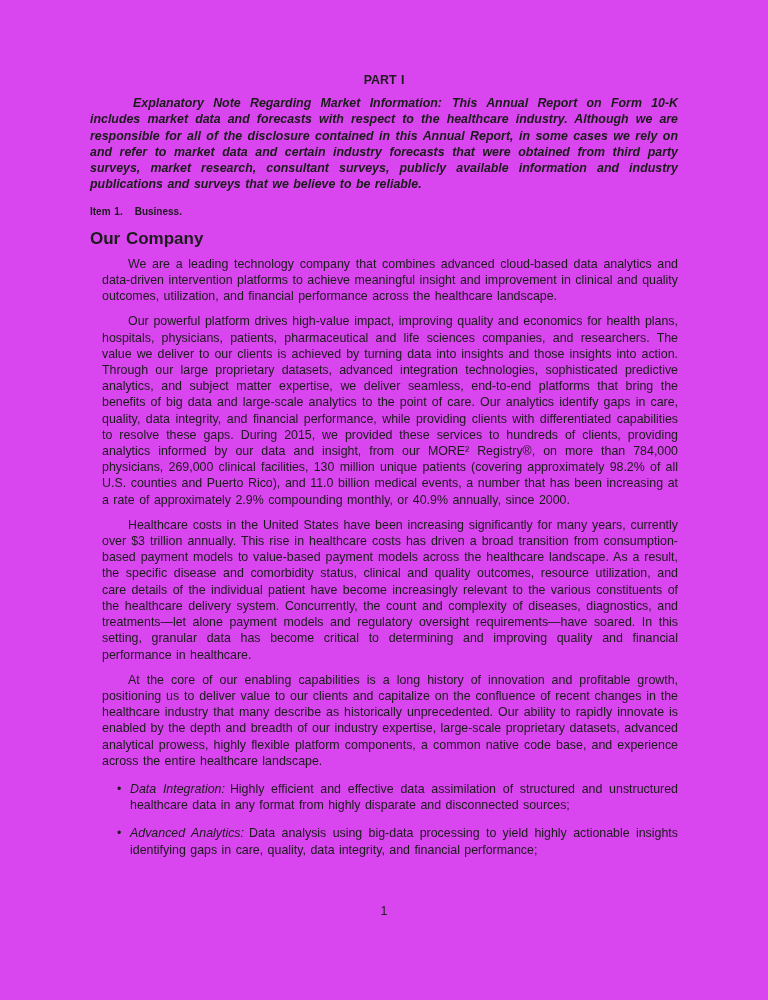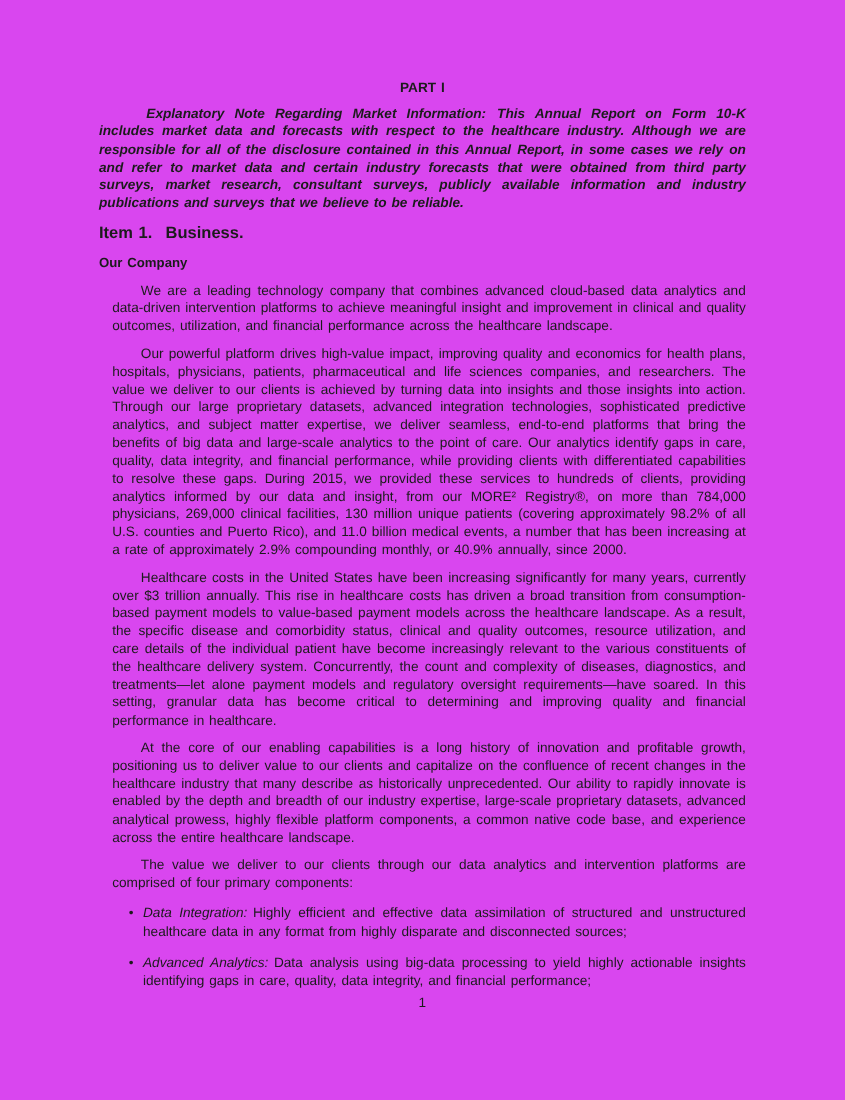--- a/index.html
+++ b/index.html
@@ -24,27 +24,27 @@
   }
   .note {
     margin: 7px 0 0 0;
     font-weight: 700;
     font-style: italic;
     text-align: justify;
   }
   .note-label { margin-right: 10px; margin-left: 43px; }
   .item-heading {
     margin: 12px 0 0 0;
-    font-size: 15px;
+    font-size: 10px;
     font-weight: 700;
   }
   .item-no { margin-right: 12px; }
   .sub-heading {
     margin: 10px 0 0 0;
-    font-size: 12px;
+    font-size: 17px;
     font-weight: 700;
   }
   .body-para {
     margin: 9px 0 0 12px;
     text-indent: 26px;
     text-align: justify;
   }
   .bullets {
     list-style: none;
     margin: 12px 0 0 27px;
@@ -84,21 +84,20 @@
   <h3 class="sub-heading">Our Company</h3>
 
   <p class="body-para">We are a leading technology company that combines advanced cloud-based data analytics and data-driven intervention platforms to achieve meaningful insight and improvement in clinical and quality outcomes, utilization, and financial performance across the healthcare landscape.</p>
 
   <p class="body-para">Our powerful platform drives high-value impact, improving quality and economics for health plans, hospitals, physicians, patients, pharmaceutical and life sciences companies, and researchers. The value we deliver to our clients is achieved by turning data into insights and those insights into action. Through our large proprietary datasets, advanced integration technologies, sophisticated predictive analytics, and subject matter expertise, we deliver seamless, end-to-end platforms that bring the benefits of big data and large-scale analytics to the point of care. Our analytics identify gaps in care, quality, data integrity, and financial performance, while providing clients with differentiated capabilities to resolve these gaps. During 2015, we provided these services to hundreds of clients, providing analytics informed by our data and insight, from our MORE² Registry®, on more than 784,000 physicians, 269,000 clinical facilities, 130 million unique patients (covering approximately 98.2% of all U.S. counties and Puerto Rico), and 11.0 billion medical events, a number that has been increasing at a rate of approximately 2.9% compounding monthly, or 40.9% annually, since 2000.</p>
 
   <p class="body-para">Healthcare costs in the United States have been increasing significantly for many years, currently over $3 trillion annually. This rise in healthcare costs has driven a broad transition from consumption-based payment models to value-based payment models across the healthcare landscape. As a result, the specific disease and comorbidity status, clinical and quality outcomes, resource utilization, and care details of the individual patient have become increasingly relevant to the various constituents of the healthcare delivery system. Concurrently, the count and complexity of diseases, diagnostics, and treatments—let alone payment models and regulatory oversight requirements—have soared. In this setting, granular data has become critical to determining and improving quality and financial performance in healthcare.</p>
 
   <p class="body-para">At the core of our enabling capabilities is a long history of innovation and profitable growth, positioning us to deliver value to our clients and capitalize on the confluence of recent changes in the healthcare industry that many describe as historically unprecedented. Our ability to rapidly innovate is enabled by the depth and breadth of our industry expertise, large-scale proprietary datasets, advanced analytical prowess, highly flexible platform components, a common native code base, and experience across the entire healthcare landscape.</p>
 
-  <p class="body-para">The value we deliver to our clients through our data analytics and intervention platforms are comprised of four primary components:</p>
 
   <ul class="bullets">
     <li>
       <span class="bullet-mark">•</span>
       <span class="lead">Data Integration:</span><span>Highly efficient and effective data assimilation of structured and unstructured healthcare data in any format from highly disparate and disconnected sources;</span>
     </li>
     <li>
       <span class="bullet-mark">•</span>
       <span class="lead">Advanced Analytics:</span><span>Data analysis using big-data processing to yield highly actionable insights identifying gaps in care, quality, data integrity, and financial performance;</span>
     </li>

